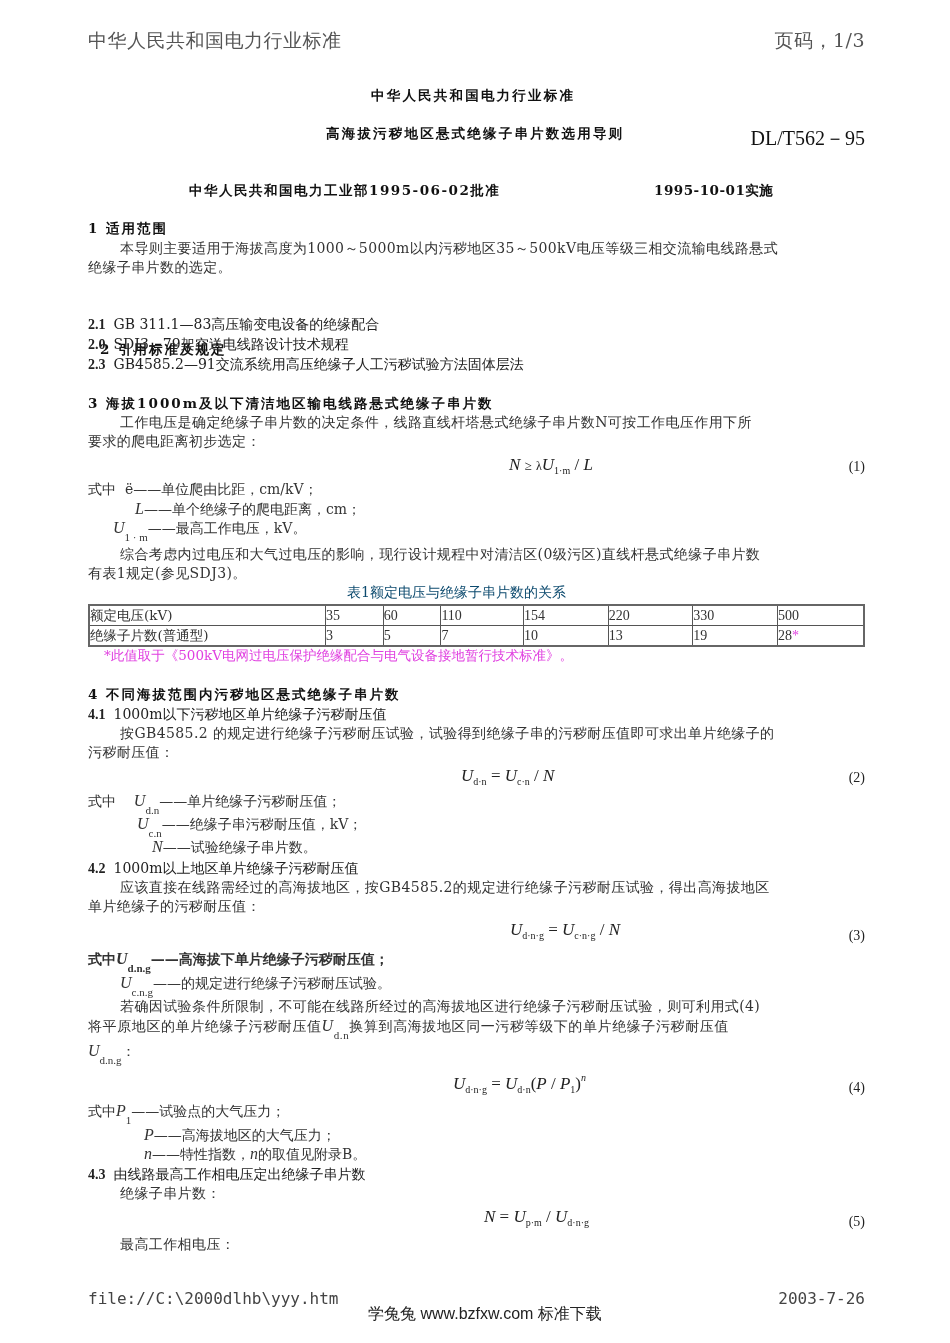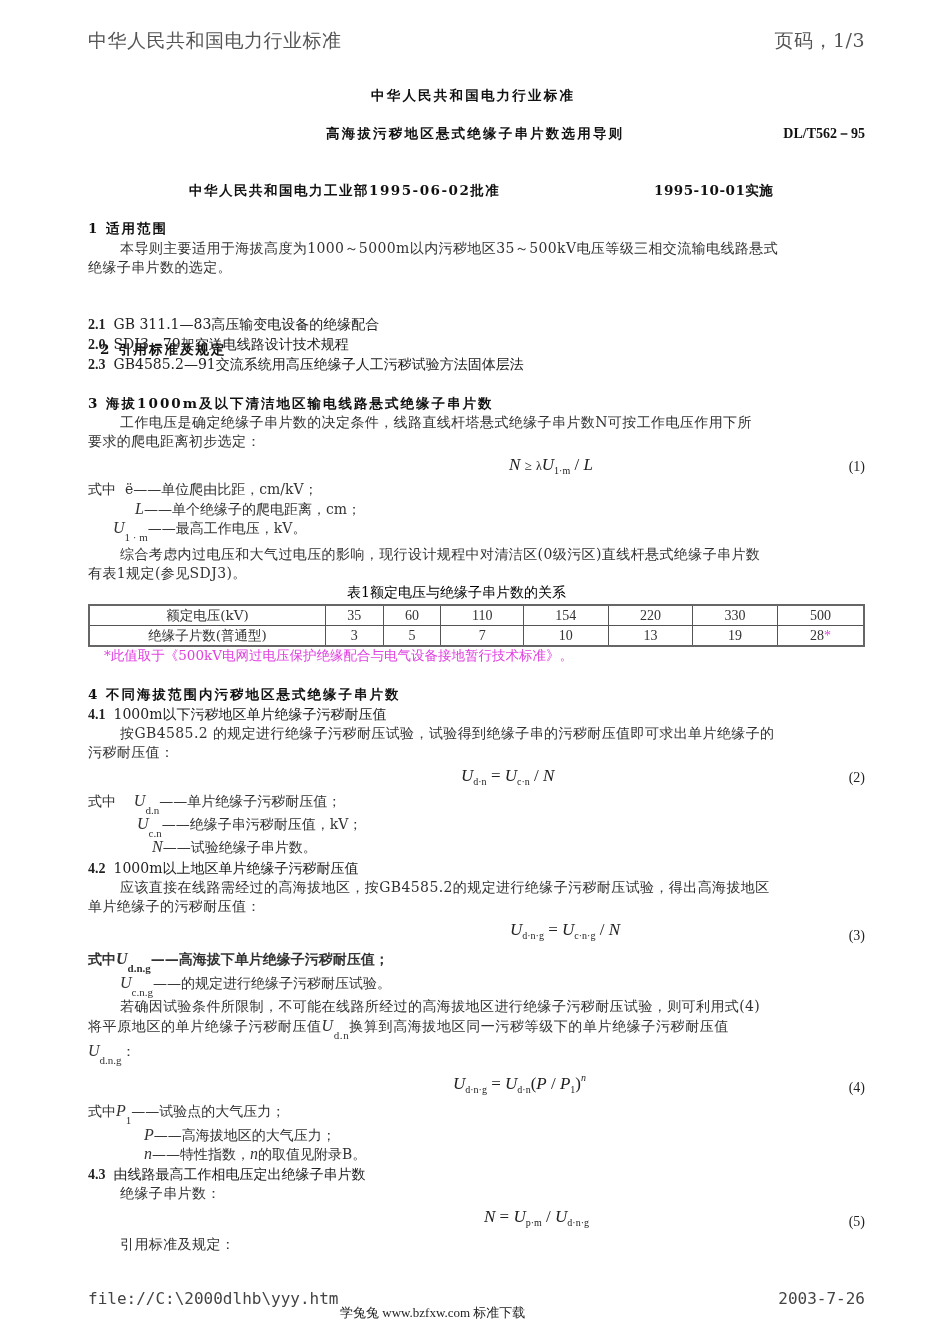--- a/index.html
+++ b/index.html
@@ -1,42 +1,42 @@
 <!DOCTYPE html>
 <html><head>
 <meta charset="utf-8">
 <style>
   html, body { margin:0; padding:0; background:#ffffff; }
   body { width:950px; height:1343px; position:relative; overflow:hidden;
          font-family:"DejaVu Serif","Liberation Serif",serif; color:#222; }
   .abs { position:absolute; white-space:nowrap; }
   .hdr { font-size:19px; color:#555; font-family:"DejaVu Serif",serif; letter-spacing:0.5px; }
   .title { font-size:13.5px; font-weight:bold; letter-spacing:2.2px; color:#111; }
-  .code { font-size:14px; font-weight:bold; color:#111; font-family:"Liberation Serif",serif; }
+  .code { font-size:20px; font-weight:normal; color:#111; font-family:"Liberation Serif",serif; }
   .h { font-size:13.5px; font-weight:bold; color:#111; letter-spacing:2px; }
   .sub-h { font-size:14px; color:#222; }
   .sub-h b { font-family:"Liberation Serif",serif; margin-right:8px; }
   .p { font-size:14px; color:#333; letter-spacing:0.4px; }
   .math { font-family:"Liberation Serif",serif; font-size:17px; color:#222; }
   .math i { font-style:italic; }
   .math sub { font-size:10px; vertical-align:-4px; }
   .math sup { font-size:10px; vertical-align:8px; }
   .eqno { font-family:"Liberation Serif",serif; font-size:14px; color:#222; }
   .vars { font-size:14px; color:#333; }
   .vars i { font-family:"Liberation Serif",serif; font-size:16px; }
   .vars sub { font-family:"Liberation Serif",serif; font-size:11px; vertical-align:-8px; }
-  .caption { font-size:14px; color:#000000; }
+  .caption { font-size:14px; color:#0c4a6e; }
   .footnote { font-size:13.5px; color:#e040e0; }
   table.t1 { position:absolute; left:88px; top:604px; width:777px; border-collapse:collapse;
              border:2px solid #666; font-family:"Liberation Serif",serif; font-size:14px; }
-  table.t1 td { border:1.5px solid #555; height:19px; padding:0; text-align:center; color:#333; }
+  table.t1 td { border:1.5px solid #555; height:19px; padding:0; color:#333; }
   table.t1 td.rh { width:235px; font-family:"DejaVu Serif",serif; font-size:13.5px; }
   .star { color:#e040e0; }
   .foot { font-family:"DejaVu Sans Mono","Liberation Mono",monospace; font-size:16px; color:#444; }
-  .wm { font-size:13px; color:#222; font-family:Liberation Serif, serif; }
+  .wm { font-size:16px; color:#222; font-family:Liberation Sans, sans-serif;margin-left:28px; }
 </style>
 </head>
 <body>
 
 <div class="abs hdr" style="left:88px;top:28px;">中华人民共和国电力行业标准</div>
 <div class="abs hdr" style="right:85px;top:28px;">页码，1/3</div>
 
 <div class="abs title" style="left:371px;top:87px;">中华人民共和国电力行业标准</div>
 <div class="abs title" style="left:326px;top:125px;">高海拔污秽地区悬式绝缘子串片数选用导则</div>
 <div class="abs code" style="right:85px;top:125px;">DL/T562－95</div>
@@ -164,17 +164,17 @@
 </div>
 
 <div class="abs sub-h" style="left:88px;top:1166px;"><b>4.3</b><span>由线路最高工作相电压定出绝缘子串片数</span></div>
 <div class="abs p" style="left:120px;top:1185px;">绝缘子串片数：</div>
 
 <div class="abs math" style="left:484px;top:1207px;">
   <i>N</i><span> = </span><i>U</i><sub>p·m</sub><span> / </span><i>U</i><sub>d·n·g</sub>
 </div>
 <div class="abs eqno" style="right:85px;top:1214px;">(5)</div>
 
-<div class="abs p" style="left:120px;top:1236px;">引用标准及规定：</div>
+<div class="abs p" style="left:120px;top:1236px;">最高工作相电压：</div>
 
 <div class="abs foot" style="left:88px;top:1289px;">file://C:\2000dlhb\yyy.htm</div>
 <div class="abs foot" style="right:85px;top:1289px;">2003-7-26</div>
 <div class="abs wm" style="left:340px;top:1304px;">学兔兔 www.bzfxw.com 标准下载</div>
 
 </body></html>

